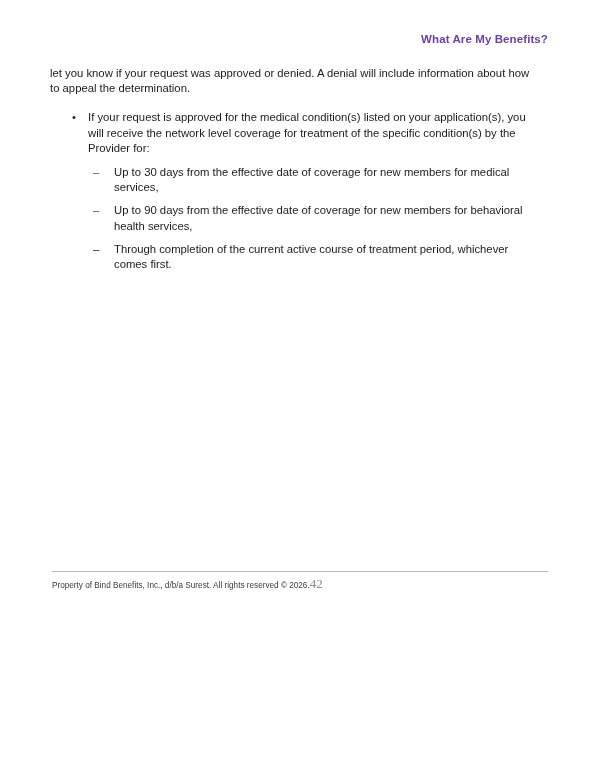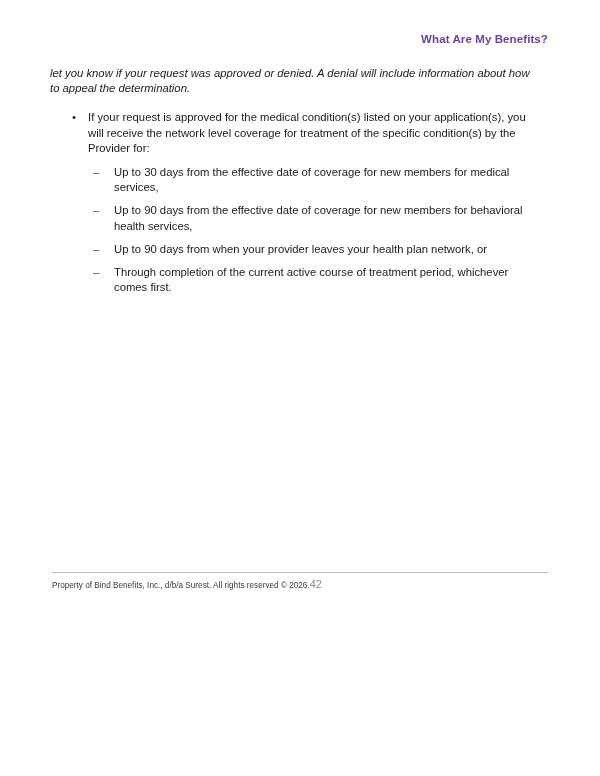--- a/index.html
+++ b/index.html
@@ -44,21 +44,20 @@
     left: 50px;
     width: 484px;
   }
 
   .para {
     font-size: 11.3px;
     line-height: 15.2px;
     color: #1a1a1a;
     margin: 0;
     text-align: left;
-    font-style: italic;
   }
 
   
   .bullet-list {
     margin: 0;
     padding: 0;
     list-style: none;
     margin-top: 14px;
   }
   .bullet-item {
@@ -123,23 +122,24 @@
     display: flex;
     align-items: baseline;
     justify-content: flex-start;
   }
   .footer-text {
     font-size: 8.2px;
     color: #3a3a3a;
     line-height: 11px;
   }
   .footer-page {
-    font-size: 11px;
+    font-size: 13px;
     color: #8a8a8a;
     line-height: 11px;
+    font-family: Liberation Serif, serif;
   }
 </style>
 </head>
 <body>
 
 <div class="page">
 
   <div class="running-header">What Are My Benefits?</div>
 
   <div class="content">
@@ -155,21 +155,20 @@
           <li class="dash-item">
             <span class="marker">–</span>
             <span>Up to 30 days from the effective date of coverage for new members for medical services,</span>
           </li>
           <li class="dash-item">
             <span class="marker">–</span>
             <span>Up to 90 days from the effective date of coverage for new members for behavioral health services,</span>
           </li>
           <li class="dash-item">
             <span class="marker">–</span>
-            <span>Up to 90 days from when your provider leaves your health plan network, or</span>
           </li>
           <li class="dash-item">
             <span class="marker">–</span>
             <span>Through completion of the current active course of treatment period, whichever comes first.</span>
           </li>
         </ul>
       </li>
     </ul>
 
   </div>

